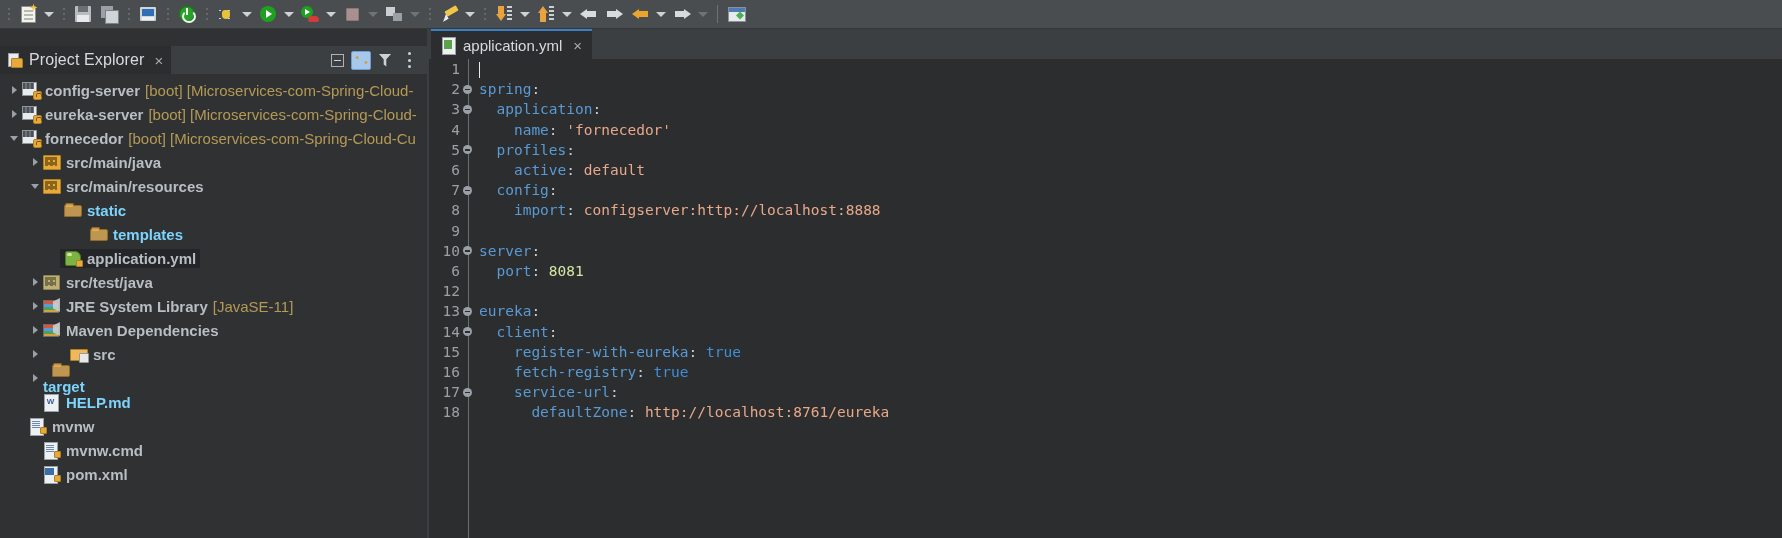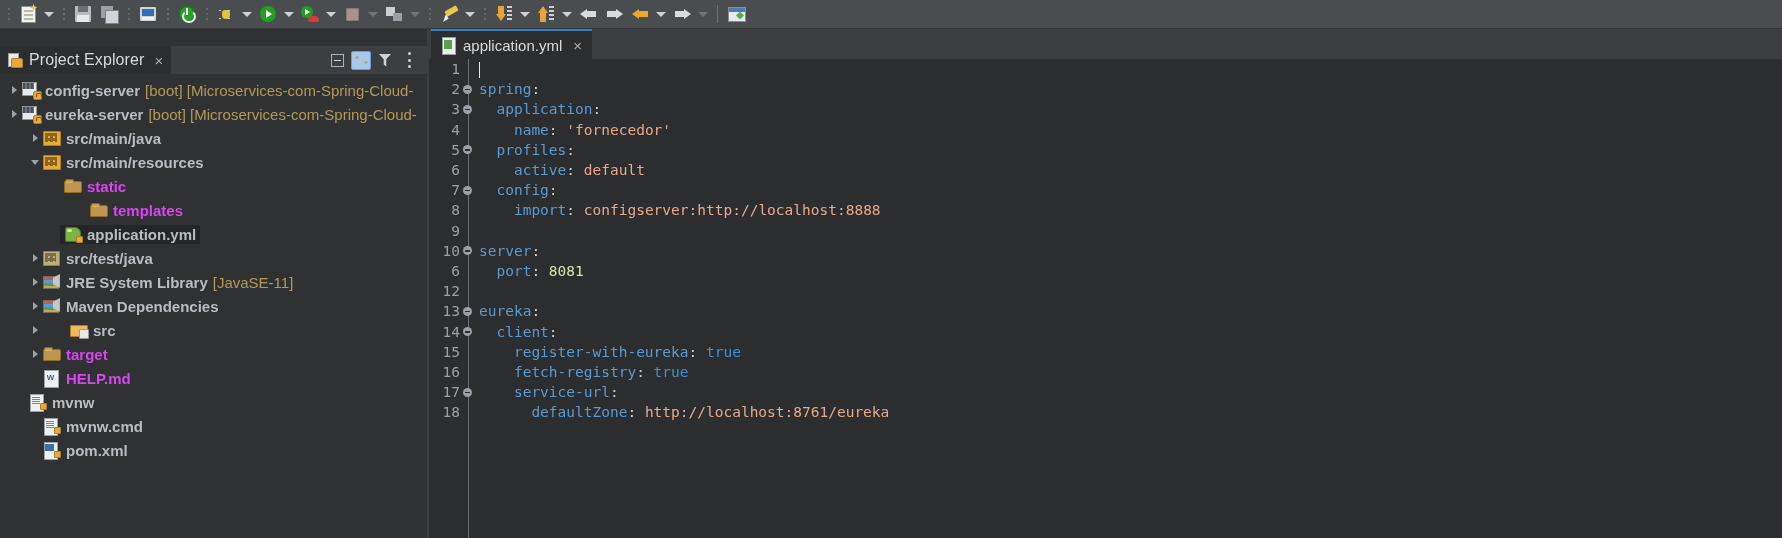--- a/index.html
+++ b/index.html
@@ -146,21 +146,21 @@
   .ico-kebab i{width:3px;height:3px;background:#cfd2d4;border-radius:50%;}
 
   #tree { padding-top: 4px; font-size: 15px; }
   .trow{height:24px;display:flex;align-items:center;white-space:nowrap;padding-right:4px;}
   .trow.sel .tlabel-wrap{background:#232528;border-radius:1px;padding:1px 4px;margin-left:-4px;}
   .twist{width:16px;flex:none;display:flex;align-items:center;justify-content:center;color:#9aa0a6;font-size:12px;}
   .twist.open::before{content:"";display:block;width:0;height:0;border-left:4px solid transparent;border-right:4px solid transparent;border-top:5px solid #9aa0a6;}
   .twist.closed::before{content:"";display:block;width:0;height:0;border-top:4px solid transparent;border-bottom:4px solid transparent;border-left:5px solid #9aa0a6;}
   .ticon{width:18px;height:16px;flex:none;margin-right:5px;position:relative;}
   .tlabel{color:#b9bec3;font-weight:bold;}
-  .tlabel.dim{color:#d946ef;}
+  .tlabel.dim{color:#7dd3fc;}
   .tmeta{color:#b59a55;margin-left:5px;}
 
   
   .ic-springboot{}
   .ic-springboot::before{content:"";position:absolute;left:0;top:0;width:13px;height:12px;background:#e9ecef;border:1px solid #8f949a;}
   .ic-springboot::after{content:"";position:absolute;left:1px;top:1px;width:11px;height:6px;background:#6b7176;
     background-image:linear-gradient(to right,#49505a 0 2px,transparent 2px 4px);background-size:4px 6px;}
   .ic-springboot i{position:absolute;right:-2px;bottom:-2px;width:9px;height:9px;background:#e8a93c;border:1px solid #b3801f;border-radius:2px;}
   .ic-springboot i::after{content:"";position:absolute;left:2px;top:1px;width:4px;height:3px;border:1px solid #7a5a14;border-bottom:none;border-radius:2px 2px 0 0;}
 
@@ -412,20 +412,30 @@
       <div class="trow" style="padding-left: 6px;">
         <span class="twist closed"></span>
         <span class="tlabel-wrap" style="display: flex; align-items: center;">
           <span class="ticon ic-springboot">
             <i></i>
           </span>
           <span class="tlabel">eureka-server</span>
           <span class="tmeta">[boot] [Microservices-com-Spring-Cloud-</span>
         </span>
       </div>
+      <div class="trow" style="padding-left: 6px;">
+        <span class="twist open"></span>
+        <span class="tlabel-wrap" style="display: flex; align-items: center;">
+          <span class="ticon ic-springboot">
+            <i></i>
+          </span>
+          <span class="tlabel">fornecedor</span>
+          <span class="tmeta">[boot] [Microservices-com-Spring-Cloud-Cu</span>
+        </span>
+      </div>
       <div class="trow" style="padding-left: 27px;">
         <span class="twist closed"></span>
         <span class="tlabel-wrap" style="display: flex; align-items: center;">
           <span class="ticon ic-pkgsrc"></span>
           <span class="tlabel">src/main/java</span>
         </span>
       </div>
       <div class="trow" style="padding-left: 27px;">
         <span class="twist open"></span>
         <span class="tlabel-wrap" style="display: flex; align-items: center;">
@@ -480,21 +490,21 @@
       </div>
       <div class="trow" style="padding-left: 27px;">
         <span class="twist closed"></span>
         <span class="tlabel-wrap" style="display: flex; align-items: center; margin-left: 27px;">
           <span class="ticon ic-folder-src"></span>
           <span class="tlabel">src</span>
         </span>
       </div>
       <div class="trow" style="padding-left: 27px;">
         <span class="twist closed"></span>
-        <span class="tlabel-wrap" style="display: flex; align-items: center;">
+        <span class="tlabel-wrap" style="display: flex; align-items: center; flex-direction: column;">
           <span class="ticon ic-folder dim"></span>
           <span class="tlabel dim">target</span>
         </span>
       </div>
       <div class="trow" style="padding-left: 27px;">
         <span class="twist "></span>
         <span class="tlabel-wrap" style="display: flex; align-items: center;">
           <span class="ticon ic-md"></span>
           <span class="tlabel dim">HELP.md</span>
         </span>

